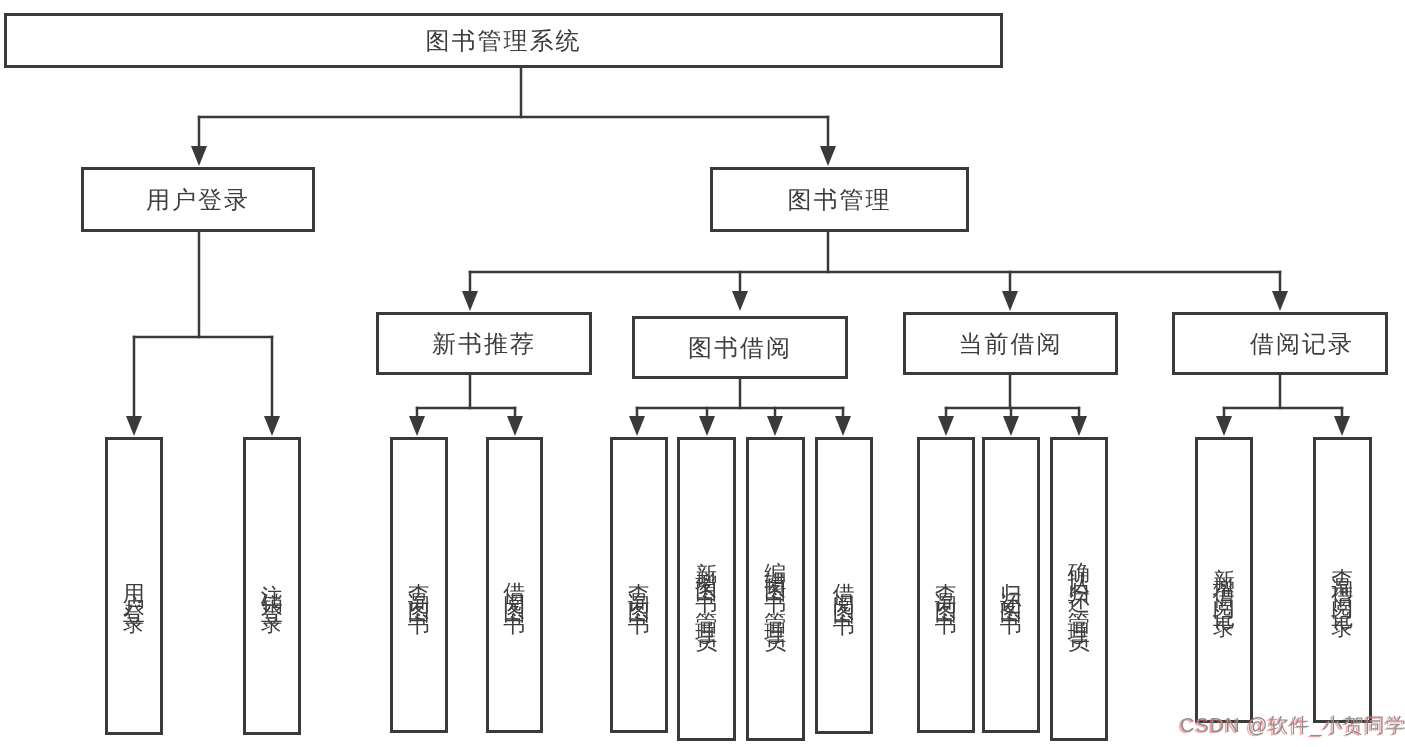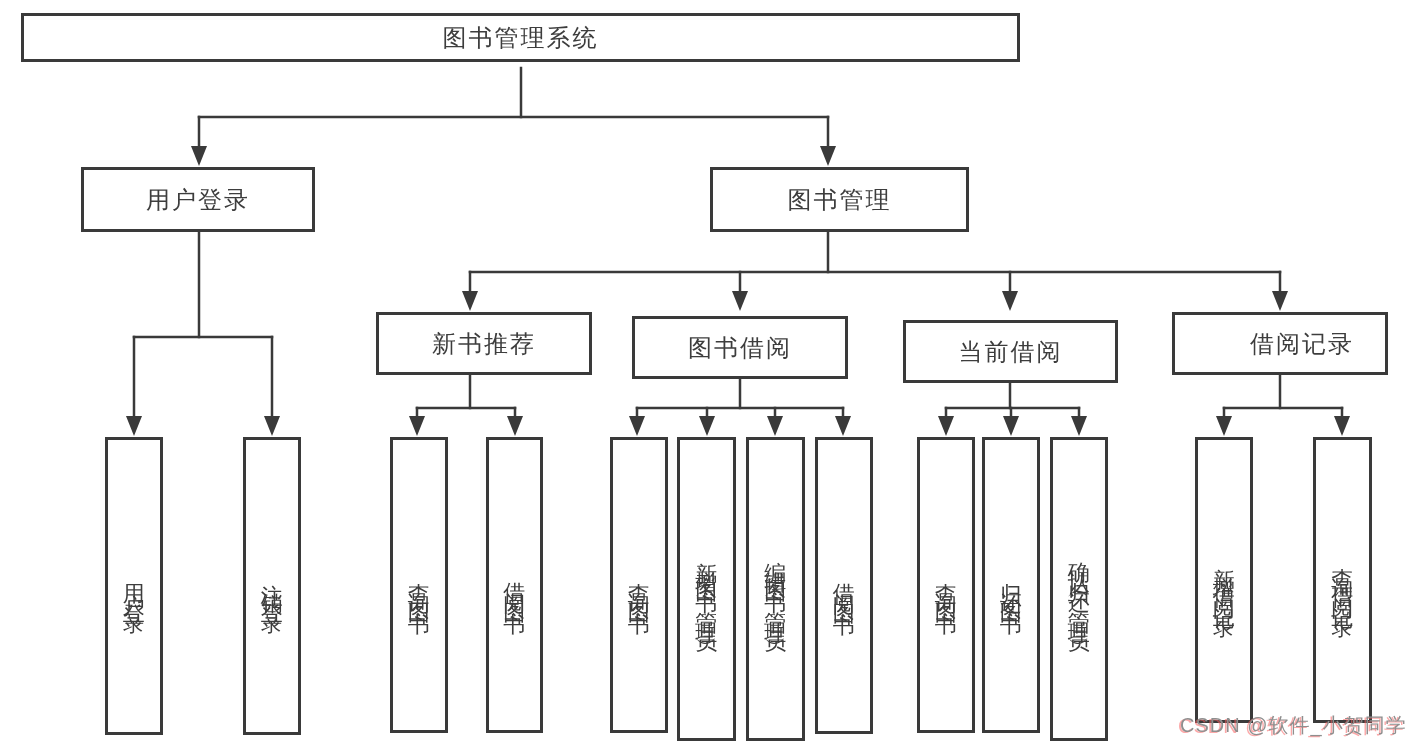--- a/index.html
+++ b/index.html
@@ -23,26 +23,26 @@
   .hbox{font-size:24px;letter-spacing:2px;white-space:nowrap;}
   .vbox span{
     writing-mode:vertical-rl;
     text-orientation:mixed;
     font-size:22px;
     letter-spacing:10px;
     line-height:1.15;
     color:#3d3d3d;
   }
   
-  #n-root{left:21px;top:13px;width:999px;height:49px;}
+  #n-root{left:4px;top:13px;width:999px;height:55px;}
   #n-userlogin{left:81px;top:167px;width:234px;height:65px;}
   #n-bookmgmt{left:710px;top:167px;width:259px;height:65px;}
   #n-recommend{left:376px;top:312px;width:216px;height:63px;}
   #n-borrow{left:632px;top:316px;width:216px;height:63px;}
-  #n-current{left:903px;top:312px;width:215px;height:63px;margin-top:8px;}
+  #n-current{left:903px;top:312px;width:215px;height:63px;}
   #n-records{left:1172px;top:312px;width:216px;height:63px;padding-left:44px;}
   #f-ulogin{left:105px;top:437px;width:58px;height:298px;}
   #f-logout{left:243px;top:437px;width:58px;height:298px;}
   #f-rec-query{left:390px;top:437px;width:58px;height:296px;}
   #f-rec-borrow{left:486px;top:437px;width:57px;height:296px;}
   #f-bb-query{left:610px;top:437px;width:58px;height:296px;}
   #f-bb-add{left:677px;top:437px;width:59px;height:304px;}
   #f-bb-edit{left:746px;top:437px;width:59px;height:304px;}
   #f-bb-borrow{left:815px;top:437px;width:58px;height:297px;}
   #f-cb-query{left:917px;top:437px;width:58px;height:296px;}

